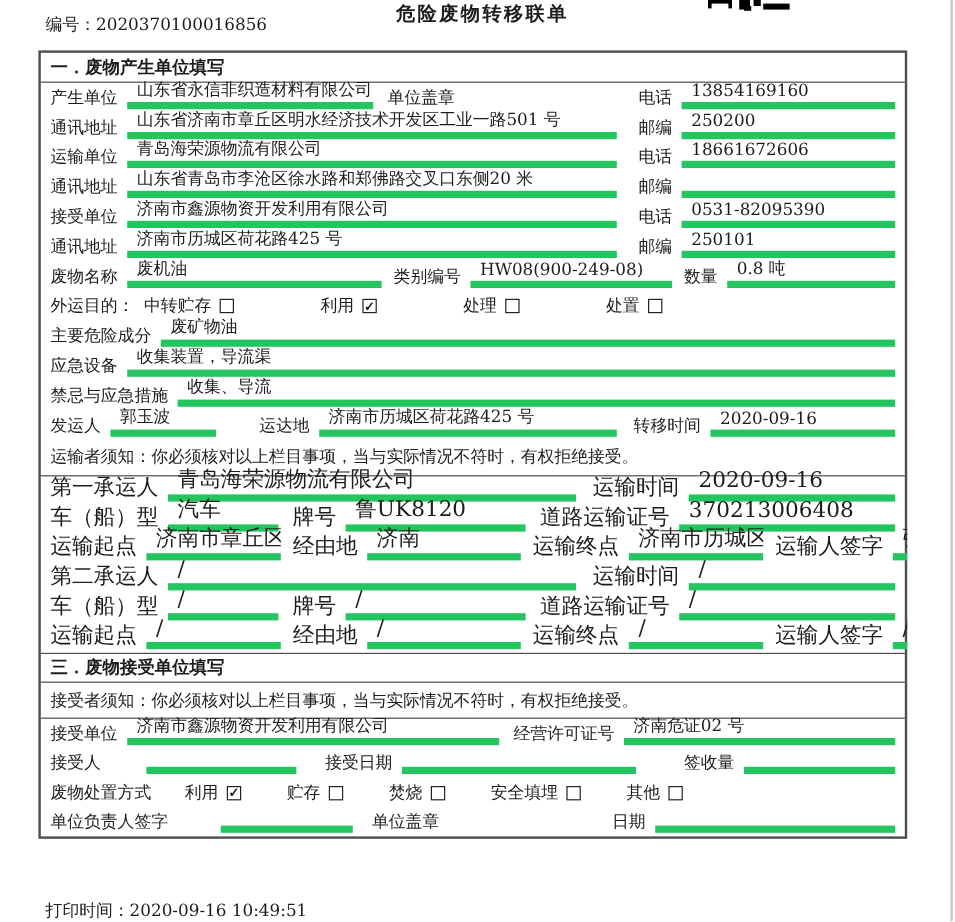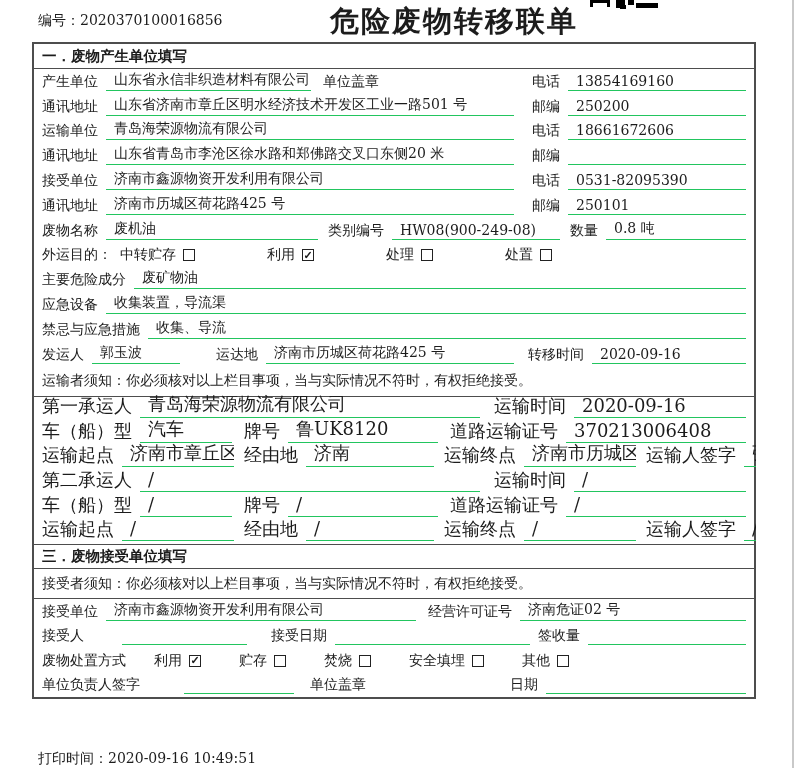--- a/index.html
+++ b/index.html
@@ -5,21 +5,21 @@
   * { margin:0; padding:0; box-sizing:border-box; }
   html,body { background:#ffffff; }
   body { font-family:"DejaVu Serif","Liberation Serif",serif; color:#1c1c1c; }
   .doc { position:relative; width:796px; height:768px; background:#ffffff; overflow:hidden; }
 
   
   .page-edge { position:absolute; right:2px; top:0; width:2px; height:768px; background:#c9c9c9; }
 
   
   .serial { position:absolute; left:38px; top:12px; font-size:14px; white-space:nowrap; }
-  .doc-title { position:absolute; left:330px; top:2px; font-size:29px; font-weight:bold; letter-spacing:2px; white-space:nowrap; }
+  .doc-title { position:absolute; left:330px; top:2px; font-size:16px; font-weight:bold; letter-spacing:2px; white-space:nowrap; }
 
   
   .qr { position:absolute; left:590px; top:0; width:68px; height:11px; }
   .qr i { position:absolute; background:#000; display:block; }
   .qr .q1 { left:0;  top:0; width:20px; height:3px; }
   .qr .q2 { left:0;  top:0; width:3px;  height:7px; }
   .qr .q3 { left:17px;top:0; width:3px;  height:7px; }
   .qr .q4 { left:26px;top:0; width:9px;  height:8px; }
   .qr .q5 { left:38px;top:0; width:6px;  height:5px; }
   .qr .q6 { left:46px;top:3px; width:22px; height:5px; }
@@ -29,21 +29,21 @@
   .form-table { position:absolute; left:32px; top:42px; width:724px; border:2px solid #4d4d4d; background:#fff; }
   .sec-header { height:25px; display:flex; align-items:center; padding:0 8px; font-size:14.5px; font-weight:bold; border-bottom:1.5px solid #4d4d4d; }
   .sec-header.bt { border-top:1.5px solid #4d4d4d; }
   .notice-row { height:30px; display:flex; align-items:center; padding:0 8px; font-size:14px; border-bottom:1px solid #4d4d4d; }
 
   .fr  { height:24.8px; display:flex; align-items:flex-end; padding:0 8px 3px 8px; font-size:14px; }
   .fr2 { height:24.6px; display:flex; align-items:flex-end; padding:0 8px 3px 8px; font-size:18px; }
   .fr3 { height:24.5px; display:flex; align-items:flex-end; padding:0 8px 3px 8px; font-size:14px; }
 
   .lbl { white-space:nowrap; margin-right:8px; flex:0 0 auto; }
-  .uv  { border-bottom:1px solid #22c55e; white-space:nowrap; overflow:hidden; padding:0 4px 1px 8px; flex:0 0 auto; }
+  .uv  { border-bottom:6px solid #22c55e; white-space:nowrap; overflow:hidden; padding:0 4px 1px 8px; flex:0 0 auto; }
   .fill { flex:1 1 auto; }
   .sp  { flex:1 1 auto; }
   .plain { white-space:nowrap; flex:0 0 auto; }
 
   .opt { display:flex; align-items:center; flex:0 0 auto; }
   .opt-label { white-space:nowrap; }
   .box { display:inline-flex; width:12px; height:12px; border:1px solid #222; margin-left:7px; align-items:center; justify-content:center; flex:0 0 auto; }
   .box i { font-style:normal; font-size:11px; font-weight:bold; line-height:1; }
   .g75 { margin-right:72px; }
   .g38 { margin-right:38px; }
@@ -246,21 +246,21 @@
       <span class="uv" style="width:310px;">济南市鑫源物资开发利用有限公司</span>
       <span class="lbl" style="margin-left:12px;">经营许可证号</span>
       <span class="uv fill">济南危证02 号</span>
     </div>
 
     <div class="fr3">
       <span class="lbl">接受人</span>
       <span class="uv" style="width:125px; margin-left:30px;"></span>
       <span class="lbl" style="margin-left:24px;">接受日期</span>
       <span class="uv" style="width:195px;"></span>
-      <span class="lbl" style="margin-left:8px;">签收量</span>
+      <span class="lbl" style="margin-left:40px;">签收量</span>
       <span class="uv fill"></span>
     </div>
 
     <div class="fr3">
       <span class="lbl" style="margin-right:28px;">废物处置方式</span>
       <span class="opt g38">
         <span class="opt-label">利用</span>
         <span class="box">
             <i>✓</i>
           </span>

